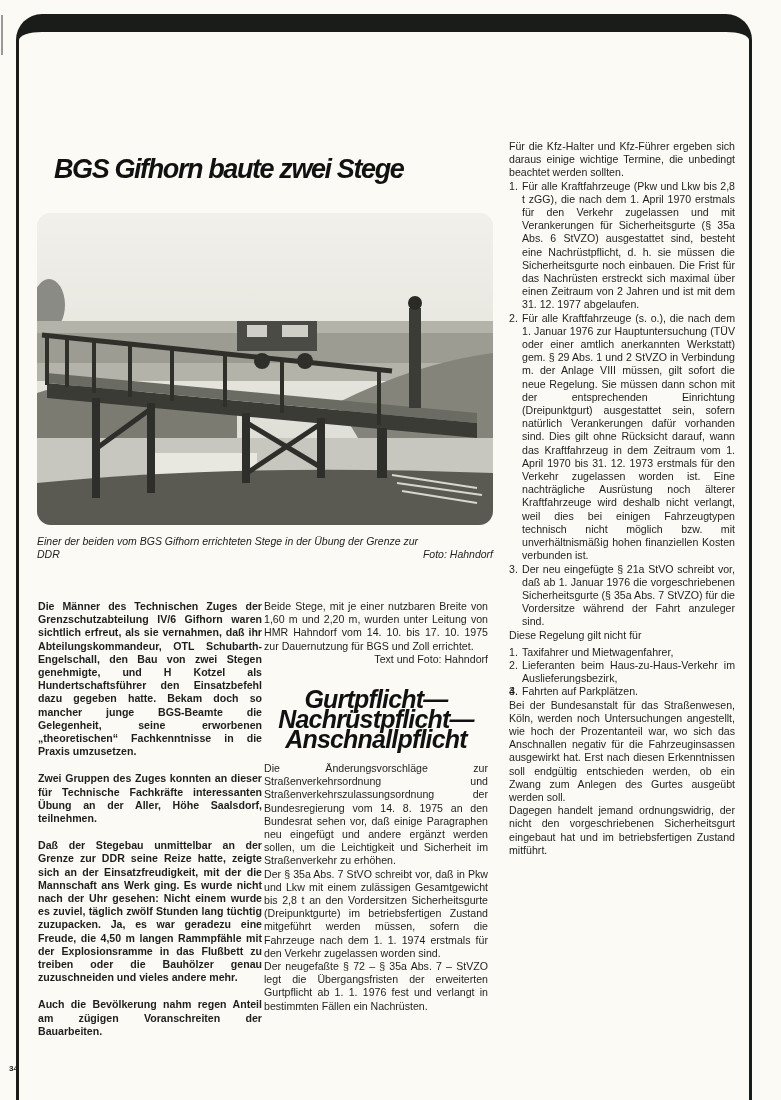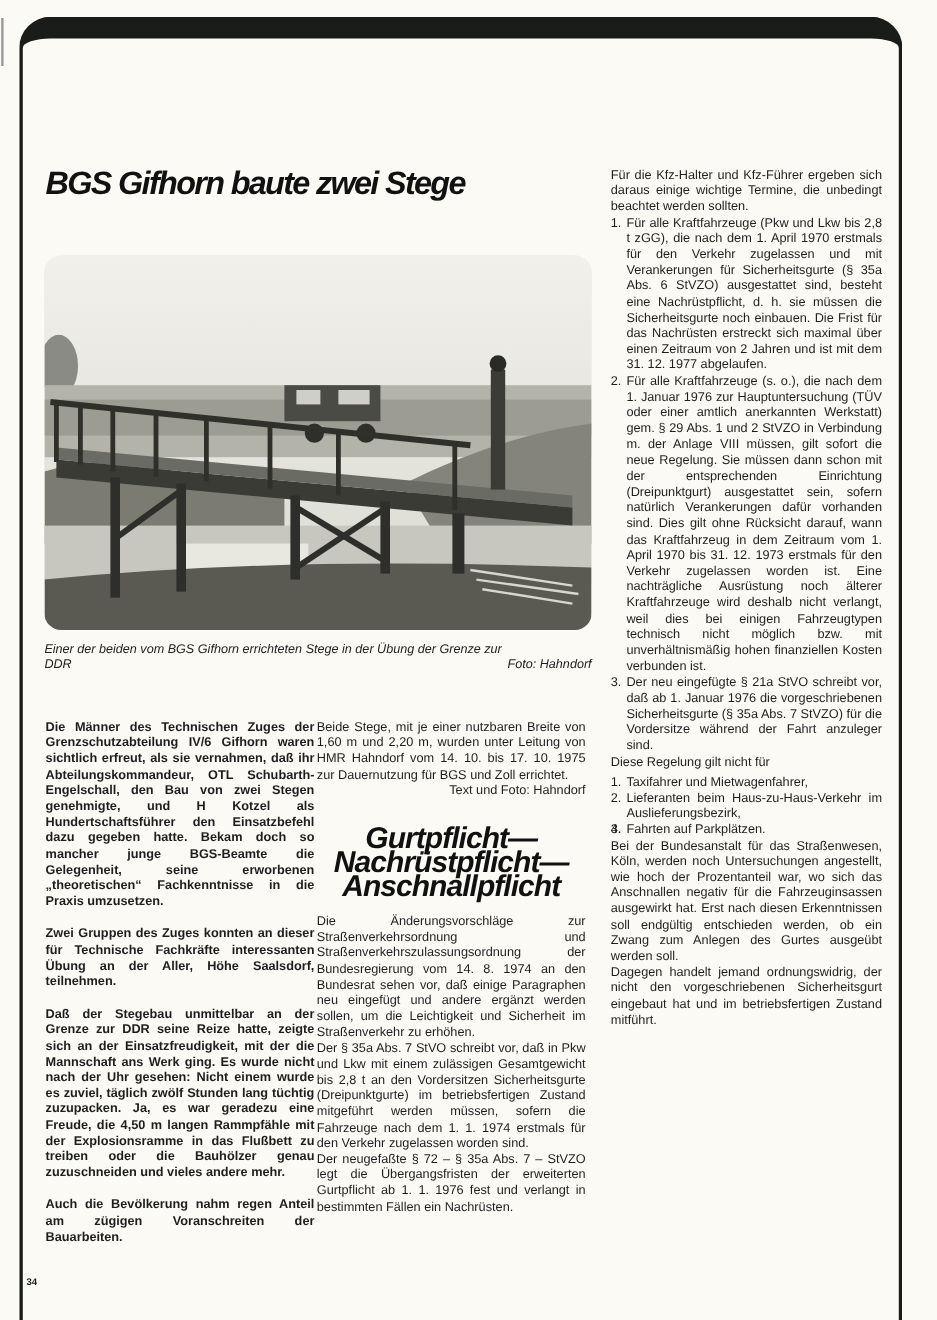--- a/index.html
+++ b/index.html
@@ -21,29 +21,29 @@
   .col1 { left:38px; top:600px; width:224px;font-weight:bold; }
   .col2 { left:264px; top:600px; width:224px; }
   .col3 { left:509px; top:140px; width:226px; }
   .gap { height:14px; }
   .right { text-align:right; }
   .h2 { font-size:25px; font-weight:bold; font-style:italic; letter-spacing:-0.8px; line-height:20px;
         margin:23px 0 13px 0; color:#111; text-align:center; }
   .ol { margin:0; padding:0; list-style:none; }
   .ol li { position:relative; padding-left:13px; }
   .ol li .num { position:absolute; left:0; top:0; }
-  .pagenum { position:absolute; left:22px; top:1064px; font-size:8px; font-weight:bold; }
+  .pagenum { position:absolute; left:9px; top:1064px; font-size:8px; font-weight:bold; }
 </style>
 </head>
 <body>
 
 <div class="frame"></div>
 <div class="page-mark"></div>
 
-<h1 class="title" style="margin:0;">BGS Gifhorn baute zwei Stege</h1>
+<h1 class="title" style="margin:16px;">BGS Gifhorn baute zwei Stege</h1>
 
 <div class="photo">
   <svg width="456" height="312" viewBox="0 0 456 312" xmlns="http://www.w3.org/2000/svg">
     <defs>
       <linearGradient id="sky" x1="0" y1="0" x2="0" y2="1">
         <stop offset="0" stop-color="#f1f0ea"></stop>
         <stop offset="1" stop-color="#d9d8d0"></stop>
       </linearGradient>
     </defs>
     <rect width="456" height="312" fill="url(#sky)"></rect>
@@ -125,21 +125,21 @@
 </div>
 
 <div class="col col2">
   <p>Beide Stege, mit je einer nutzbaren Breite von 1,60 m und 2,20 m, wurden unter Leitung von HMR Hahndorf vom 14. 10. bis 17. 10. 1975 zur Dauernutzung für BGS und Zoll errichtet.</p>
   <p class="right">Text und Foto: Hahndorf</p>
   <div class="h2">
     <div>Gurtpflicht—</div>
     <div>Nachrüstpflicht—</div>
     <div>Anschnallpflicht</div>
   </div>
-  <p>Die Änderungsvorschläge zur Straßenverkehrsordnung und Straßenverkehrszulassungsordnung der Bundesregierung vom 14. 8. 1974 an den Bundesrat sehen vor, daß einige Paragraphen neu eingefügt und andere ergänzt werden sollen, um die Leichtigkeit und Sicherheit im Straßenverkehr zu erhöhen.</p>
+  <p>Die Änderungsvorschläge zur Straßenverkehrsordnung und Straßenverkehrszulassungsordnung der Bundesregierung vom 14. 8. 1975 an den Bundesrat sehen vor, daß einige Paragraphen neu eingefügt und andere ergänzt werden sollen, um die Leichtigkeit und Sicherheit im Straßenverkehr zu erhöhen.</p>
   <p>Der § 35a Abs. 7 StVO schreibt vor, daß in Pkw und Lkw mit einem zulässigen Gesamtgewicht bis 2,8 t an den Vordersitzen Sicherheitsgurte (Dreipunktgurte) im betriebsfertigen Zustand mitgeführt werden müssen, sofern die Fahrzeuge nach dem 1. 1. 1974 erstmals für den Verkehr zugelassen worden sind.</p>
   <p>Der neugefaßte § 72 – § 35a Abs. 7 – StVZO legt die Übergangsfristen der erweiterten Gurtpflicht ab 1. 1. 1976 fest und verlangt in bestimmten Fällen ein Nachrüsten.</p>
 </div>
 
 <div class="col col3">
   <p>Für die Kfz-Halter und Kfz-Führer ergeben sich daraus einige wichtige Termine, die unbedingt beachtet werden sollten.</p>
   <ul class="ol">
     <li><span class="num">1.</span><span>Für alle Kraftfahrzeuge (Pkw und Lkw bis 2,8 t zGG), die nach dem 1. April 1970 erstmals für den Verkehr zugelassen und mit Verankerungen für Sicherheitsgurte (§ 35a Abs. 6 StVZO) ausgestattet sind, besteht eine Nachrüstpflicht, d. h. sie müssen die Sicherheitsgurte noch einbauen. Die Frist für das Nachrüsten erstreckt sich maximal über einen Zeitraum von 2 Jahren und ist mit dem 31. 12. 1977 abgelaufen.</span></li>
     <li><span class="num">2.</span><span>Für alle Kraftfahrzeuge (s. o.), die nach dem 1. Januar 1976 zur Hauptuntersuchung (TÜV oder einer amtlich anerkannten Werkstatt) gem. § 29 Abs. 1 und 2 StVZO in Verbindung m. der Anlage VIII müssen, gilt sofort die neue Regelung. Sie müssen dann schon mit der entsprechenden Einrichtung (Dreipunktgurt) ausgestattet sein, sofern natürlich Verankerungen dafür vorhanden sind. Dies gilt ohne Rücksicht darauf, wann das Kraftfahrzeug in dem Zeitraum vom 1. April 1970 bis 31. 12. 1973 erstmals für den Verkehr zugelassen worden ist. Eine nachträgliche Ausrüstung noch älterer Kraftfahrzeuge wird deshalb nicht verlangt, weil dies bei einigen Fahrzeugtypen technisch nicht möglich bzw. mit unverhältnismäßig hohen finanziellen Kosten verbunden ist.</span></li>
     <li><span class="num">3.</span><span>Der neu eingefügte § 21a StVO schreibt vor, daß ab 1. Januar 1976 die vorgeschriebenen Sicherheitsgurte (§ 35a Abs. 7 StVZO) für die Vordersitze während der Fahrt anzuleger sind.</span></li>

